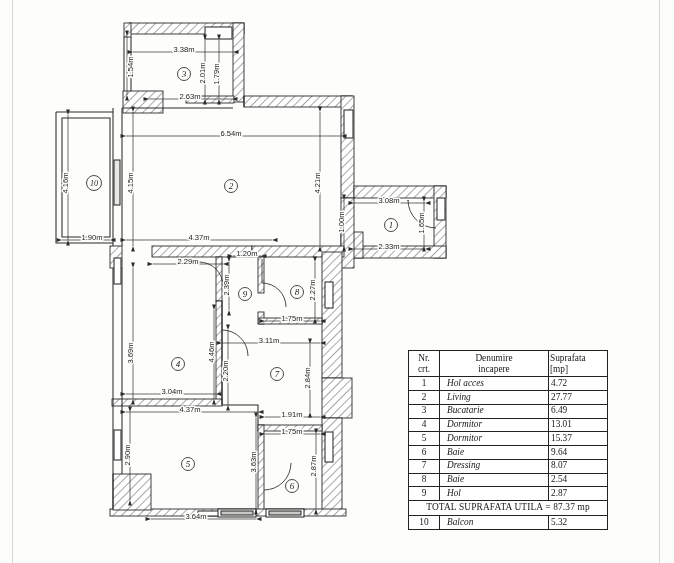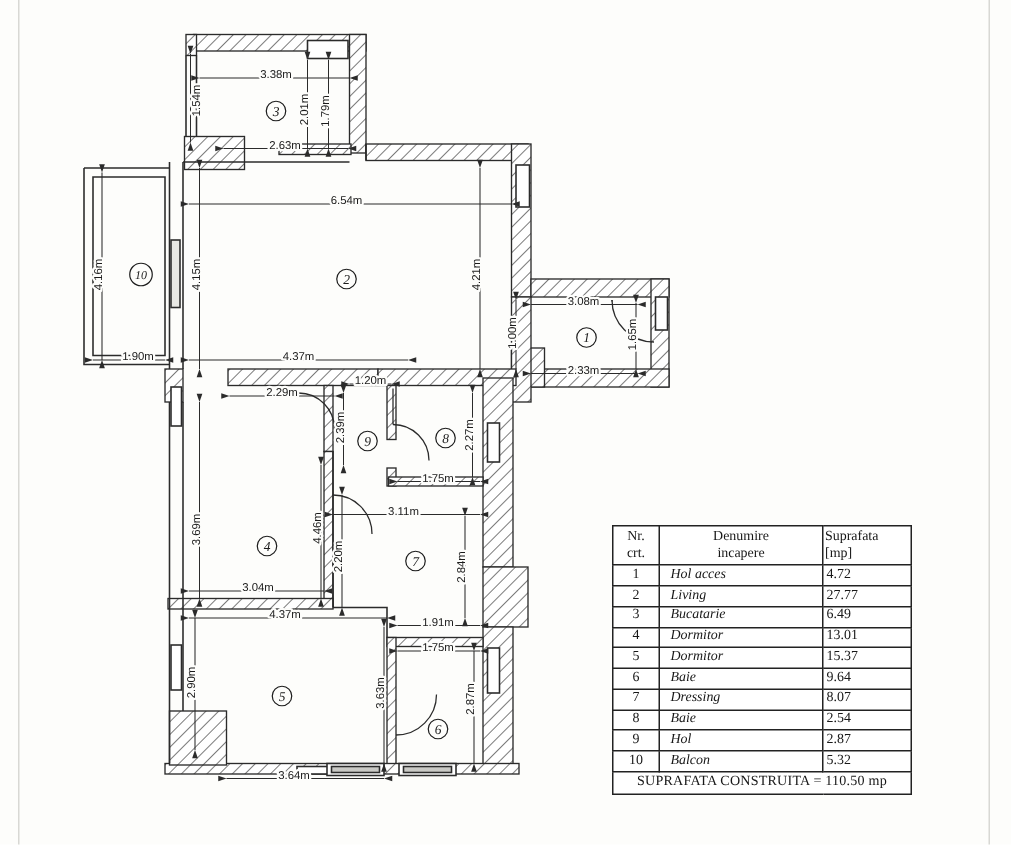--- a/index.html
+++ b/index.html
@@ -412,25 +412,25 @@
           <tr>
             <td class="c-nr">8</td>
             <td class="c-name">Baie</td>
             <td class="c-area">2.54</td>
           </tr>
           <tr>
             <td class="c-nr">9</td>
             <td class="c-name">Hol</td>
             <td class="c-area">2.87</td>
           </tr>
+          <tr class="summary">
+            <td class="" colspan="3">TOTAL SUPRAFATA UTILA = 87.37 mp</td>
+          </tr>
           <tr>
             <td class="c-nr">10</td>
             <td class="c-name">Balcon</td>
             <td class="c-area">5.32</td>
           </tr>
-          <tr class="summary">
-            <td class="" colspan="3">SUPRAFATA CONSTRUITA = 110.50 mp</td>
-          </tr>
         </tbody>
     </table>
   </div>
 
 </div>
 
 </body></html>

